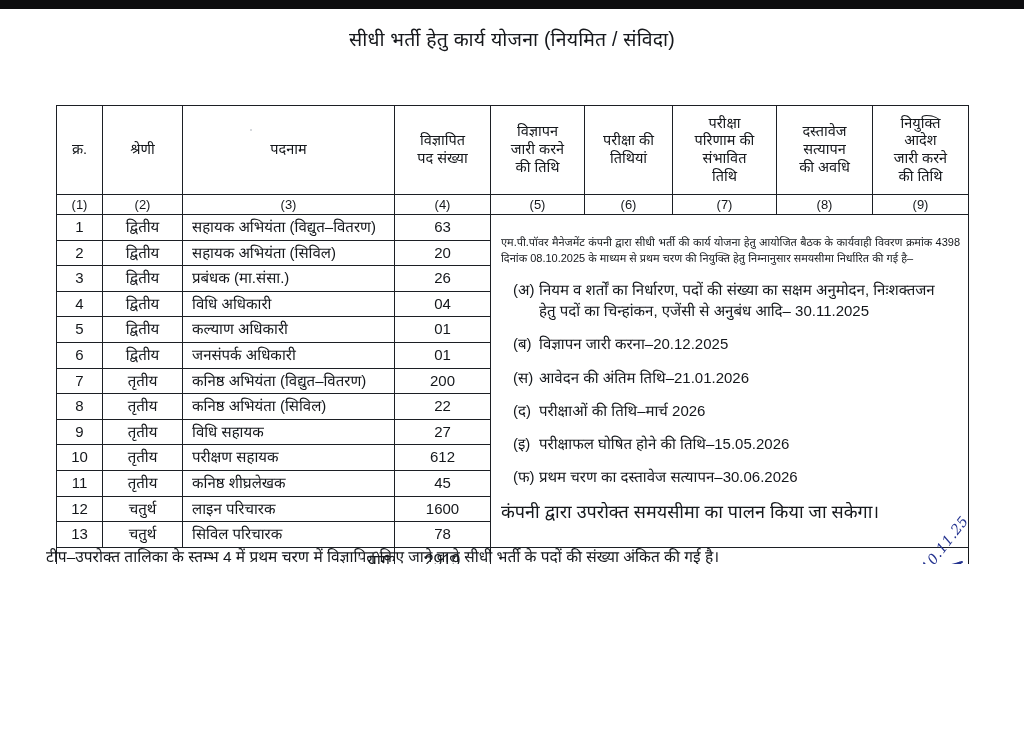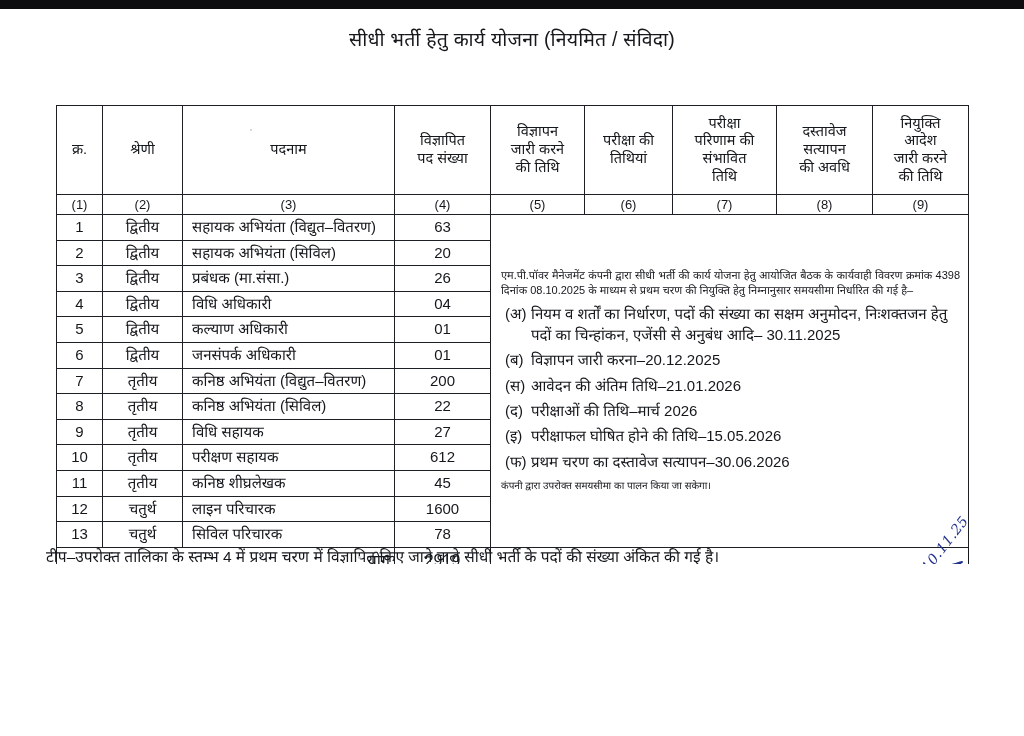--- a/index.html
+++ b/index.html
@@ -134,25 +134,25 @@
   .notes-list {
     list-style: none;
     margin: 0;
     padding: 0;
   }
   .notes-list li {
     font-size: 15px;
     line-height: 1.42;
     padding-left: 26px;
     text-indent: -26px;
-    margin: 4px;
+    margin: 12px;
   }
   .notes-list li .marker { display: inline-block; width: 26px; text-indent: 0; }
   .notes-closing {
-    font-size: 10px;
+    font-size: 18px;
     line-height: 1.42;
     margin: 7px 0 0 0;
   }
 
   
   #footer-note {
     position: absolute;
     left: 46px;
     top: 538px;
     width: 930px;

